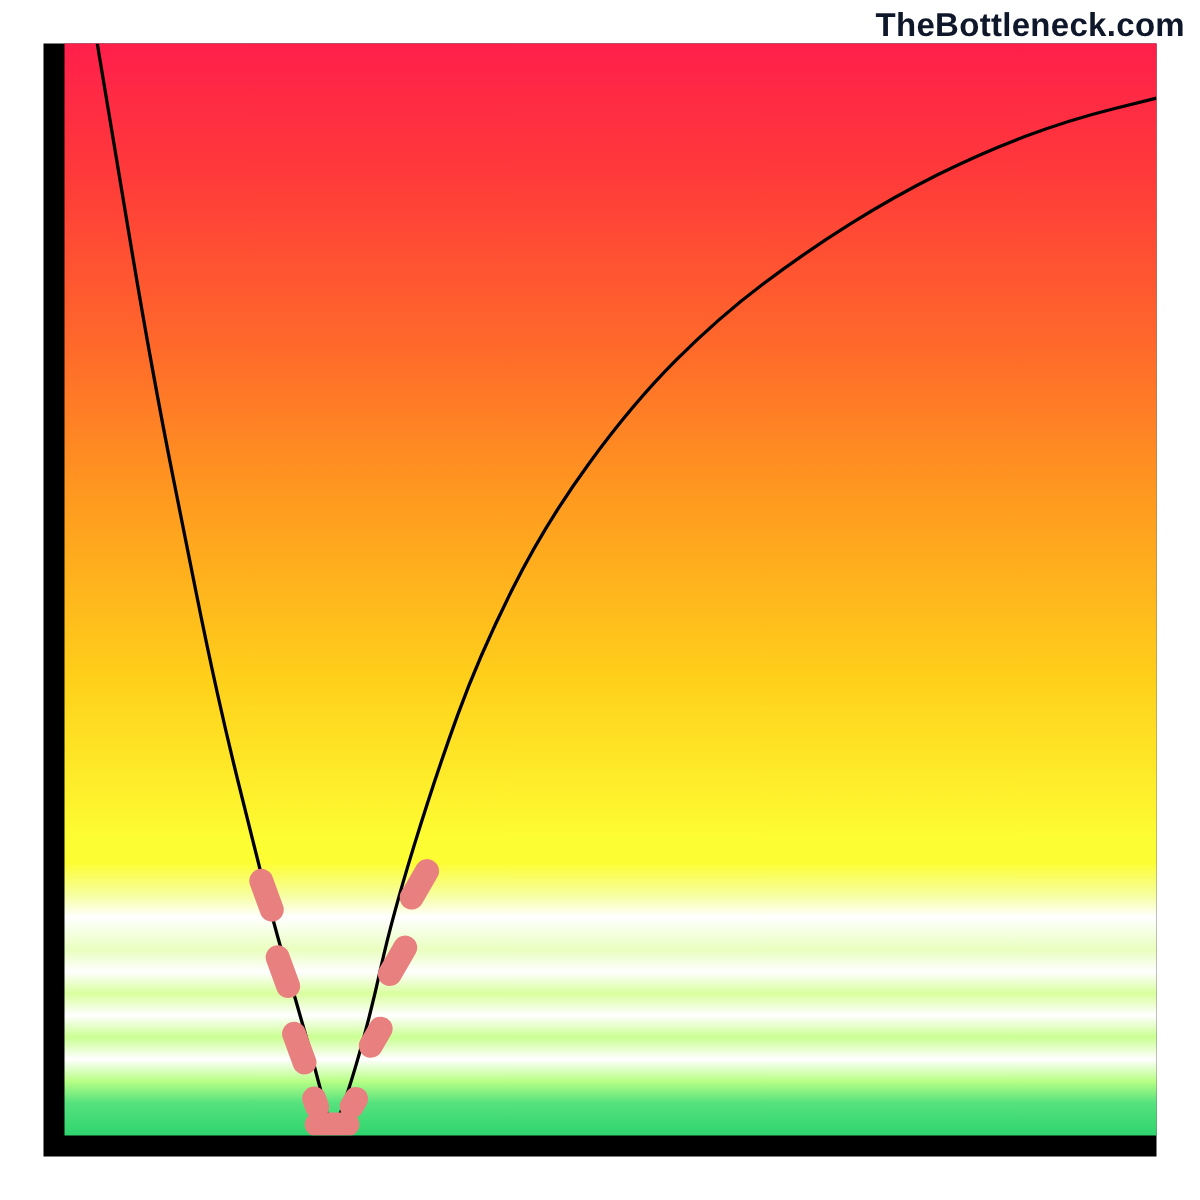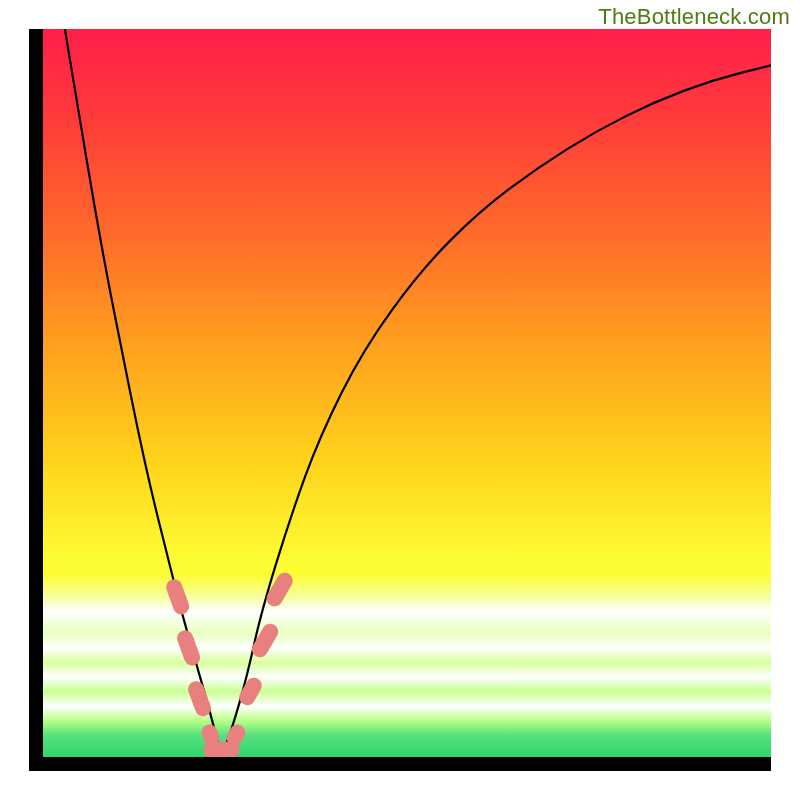--- a/index.html
+++ b/index.html
@@ -13,23 +13,23 @@
   }
   .canvas {
     position: relative;
     width: 800px;
     height: 800px;
   }
   .watermark {
     position: absolute;
     top: 4px;
     right: 10px;
-    color: #4d7c0f;
+    color: #0f172a;
     font-size: 22px;
-    font-weight: 400;
+    font-weight: 700;
     letter-spacing: 0.2px;
     user-select: none;
   }
   .plot-frame {
     position: absolute;
     left: 29px;
     top: 29px;
     width: 742px;
     height: 742px;
     background: #000;

